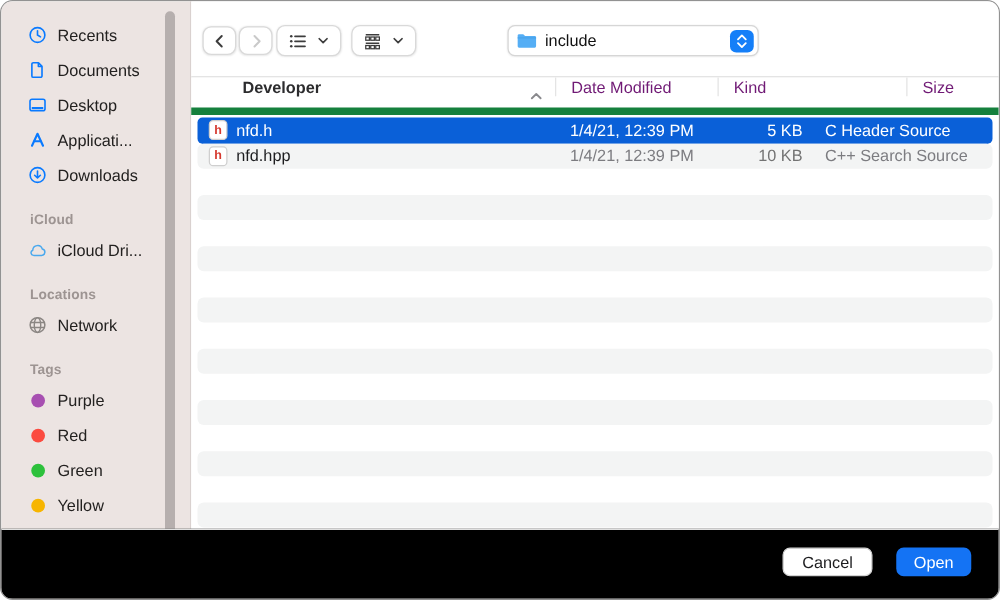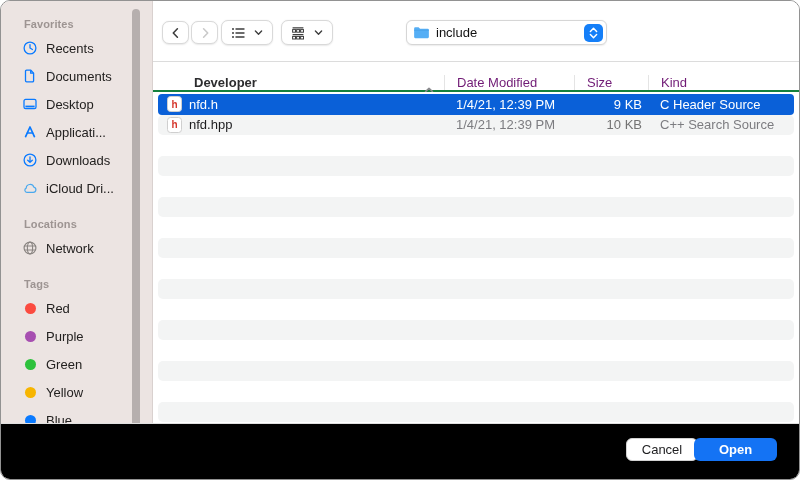--- a/index.html
+++ b/index.html
@@ -59,21 +59,21 @@
   }
   .searchbox input {
     border:none; outline:none; width:100%; font-size:13px; background:transparent;
     font-family:inherit; color:#222;
   }
   .searchbox input::placeholder { color:#9e9ea4; }
 
   
   .colheader {
     position:absolute; left:152px; right:0; top:61px; height:30px;
-    display:flex; align-items:flex-end; border-bottom:2px solid #15803d; background:#fff;
+    display:flex; align-items:flex-start; border-bottom:6px solid #15803d; background:#fff;
   }
   .hc { display:flex; align-items:center; position:relative; color:#701a75; font-size:13px; }
   .hc-name { flex:0 0 291px; padding-left:41px; color:#2c2c2e; font-weight:700; }
   .hc-date { flex:0 0 130px; padding-left:12px; border-left:1px solid #e4e4e4; }
   .hc-size { flex:0 0 74px;  padding-left:12px; border-left:1px solid #e4e4e4; }
   .hc-kind { flex:1 1 auto;  padding-left:12px; border-left:1px solid #e4e4e4; }
   .sortcaret { position:absolute; right:8px; top:8px; }
 
   
   .list {
@@ -101,32 +101,31 @@
     background:#000000; border-top:1px solid #e0e0e0;
   }
   .btn {
     position:absolute; top:14px; height:23px; border-radius:6px; font-size:13px;
     display:flex; align-items:center; justify-content:center; cursor:default;
   }
   .btn-cancel {
     right:101px; width:72px; background:#fff; border:1px solid #d2d2d2;
     box-shadow:0 .5px 1.5px rgba(0,0,0,.1); color:#1d1d1f;
   }
-  .btn-open { right:22px; width:83px; background:#1473f4; color:#fff; font-weight:700; }
+  .btn-open { right:22px; width:60px; background:#1473f4; color:#fff; font-weight:400; }
 
   svg { display:block; }
 </style>
 </head>
 <body>
 
 <div class="window">
 
   <nav class="sidebar">
 
-    <div class="section-label">Favorites</div>
 
     <div class="side-item">
       <span class="ic">
         <svg width="16" height="16" viewBox="0 0 16 16">
             <circle cx="8" cy="8" r="5.9" fill="none" stroke="#0a7aff" stroke-width="1.3"></circle>
             <path d="M8 4.6V8l2.4 1.5" fill="none" stroke="#0a7aff" stroke-width="1.3" stroke-linecap="round"></path>
           </svg>
       </span>
       <span>Recents</span>
     </div>
@@ -164,20 +163,21 @@
     <div class="side-item">
       <span class="ic">
         <svg width="16" height="16" viewBox="0 0 16 16">
             <circle cx="8" cy="8" r="5.9" fill="none" stroke="#0a7aff" stroke-width="1.3"></circle>
             <path d="M8 4.8v5.4M5.7 8.2 8 10.4l2.3-2.2" fill="none" stroke="#0a7aff" stroke-width="1.3" stroke-linecap="round" stroke-linejoin="round"></path>
           </svg>
       </span>
       <span>Downloads</span>
     </div>
 
+    <div class="section-label gap">iCloud</div>
 
     <div class="side-item">
       <span class="ic">
         <svg width="16" height="16" viewBox="0 0 16 16">
             <path d="M4.9 12.3h6.4a2.6 2.6 0 0 0 .5-5.15 3.9 3.9 0 0 0-7.6 1A2.15 2.15 0 0 0 4.9 12.3z" fill="none" stroke="#49a8ee" stroke-width="1.2" stroke-linejoin="round"></path>
           </svg>
       </span>
       <span>iCloud Dri...</span>
     </div>
 
@@ -191,29 +191,29 @@
             <path d="M2.3 6h11.4M2.3 10h11.4" stroke="#8b8683" stroke-width="1.1" fill="none"></path>
           </svg>
       </span>
       <span>Network</span>
     </div>
 
     <div class="section-label gap">Tags</div>
 
     <div class="side-item">
       <span class="ic">
+          <span class="tagdot" style="background: rgb(167, 79, 177);"></span>
+        </span>
+      <span>Purple</span>
+    </div>
+    <div class="side-item">
+      <span class="ic">
           <span class="tagdot" style="background: rgb(251, 75, 64);"></span>
         </span>
       <span>Red</span>
-    </div>
-    <div class="side-item">
-      <span class="ic">
-          <span class="tagdot" style="background: rgb(167, 79, 177);"></span>
-        </span>
-      <span>Purple</span>
     </div>
     <div class="side-item">
       <span class="ic">
           <span class="tagdot" style="background: rgb(45, 193, 60);"></span>
         </span>
       <span>Green</span>
     </div>
     <div class="side-item">
       <span class="ic">
           <span class="tagdot" style="background: rgb(247, 181, 0);"></span>
@@ -296,37 +296,37 @@
   <div class="colheader">
     <div class="hc hc-name">
       <span>Developer</span>
       <svg class="sortcaret" width="14" height="14" viewBox="0 0 14 14">
           <path d="M3.5 8.6 7 5.2l3.5 3.4" fill="none" stroke="#8a8a8e" stroke-width="1.5" stroke-linecap="round" stroke-linejoin="round"></path>
         </svg>
     </div>
     <div class="hc hc-date">
         <span>Date Modified</span>
       </div>
+    <div class="hc hc-kind">
+        <span>Kind</span>
+      </div>
     <div class="hc hc-size">
         <span>Size</span>
-      </div>
-    <div class="hc hc-kind">
-        <span>Kind</span>
       </div>
   </div>
 
   <div class="list">
 
     <div class="row selected">
       <div class="cell c-name">
         <span class="fileicon">h</span>
         <span>nfd.h</span>
       </div>
       <div class="cell c-date">1/4/21, 12:39 PM</div>
-      <div class="cell c-size">9 KB</div>
+      <div class="cell c-size">5 KB</div>
       <div class="cell c-kind">C Header Source</div>
     </div>
 
     <div class="row">
       <div class="cell c-name">
         <span class="fileicon">h</span>
         <span>nfd.hpp</span>
       </div>
       <div class="cell c-date">1/4/21, 12:39 PM</div>
       <div class="cell c-size">10 KB</div>

